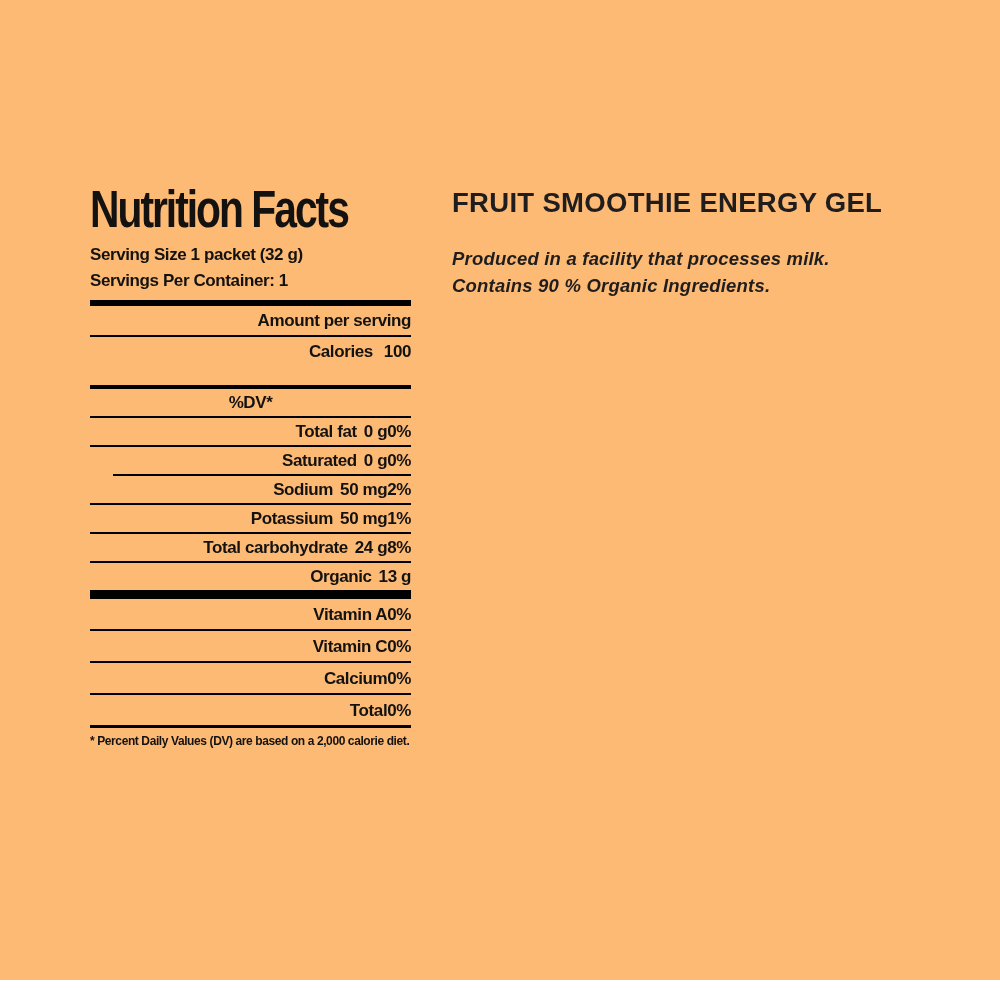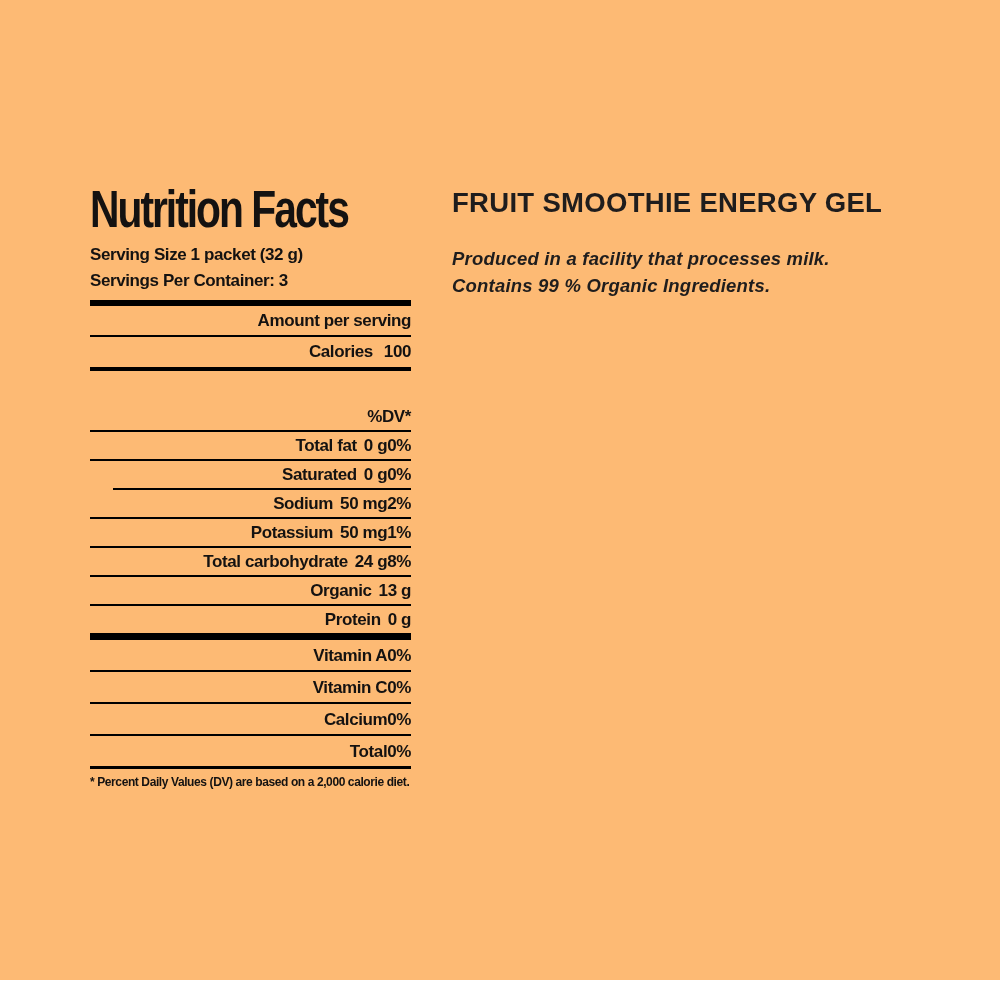--- a/index.html
+++ b/index.html
@@ -32,23 +32,23 @@
     display:flex; justify-content:flex-end; align-items:flex-end;
     font-size:17px; font-weight:bold; letter-spacing:-0.4px;
     padding:4px 0 3px 0; line-height:20px; white-space:nowrap;
   }
   .nf-row.indent { padding-left:22px; }
   .vit .nf-row { padding:6px 0 4px 0; }
   .nf-amount { margin-left:7px; }
   .nf-dv { text-align:right; }
 
   .amount-row { padding:5px 0 4px 0; }
-  .calories-row { padding:5px 0 5px 0;margin-left:29px; }
+  .calories-row { padding:5px 0 23px 0;margin-left:29px; }
   .cal-value { margin-left:11px; }
-  .dv-head-row { justify-content:flex-end; padding:4px 0 3px 0;margin-top:32px; }
+  .dv-head-row { justify-content:center; padding:4px 0 3px 0; }
 
   .nf-footnote {
     font-size:12px; font-weight:bold; letter-spacing:-0.4px;
     margin-top:6px; white-space:nowrap;
   }
 
   
   .right-col { position:absolute; left:452px; top:188px; width:460px; color:#1f1d1d; }
   .product-title {
     font-size:27.5px; font-weight:bold; letter-spacing:0.3px; line-height:30px; white-space:nowrap;
@@ -64,21 +64,21 @@
 </style>
 </head>
 <body>
 
 <div class="page">
 
   <div class="label-col">
     <div class="nf-title">Nutrition Facts</div>
 
     <div class="nf-serving">Serving Size 1 packet (32 g)</div>
-    <div class="nf-serving">Servings Per Container: 3</div>
+    <div class="nf-serving">Servings Per Container: 1</div>
 
     <div class="bar6"></div>
 
     <div class="nf-row amount-row">
       <span>Amount per serving</span>
     </div>
     <div class="hr"></div>
 
     <div class="nf-row calories-row">
       <span><span>Calories</span><span class="cal-value">100</span></span>
@@ -113,23 +113,20 @@
         <div class="hr"></div>
         <div class="nf-row">
           <span><span>Total carbohydrate</span><span class="nf-amount">24 g</span></span>
           <span class="nf-dv">8%</span>
         </div>
         <div class="hr"></div>
         <div class="nf-row indent">
           <span><span>Organic</span><span class="nf-amount">13 g</span></span>
         </div>
         <div class="hr"></div>
-        <div class="nf-row">
-          <span><span>Protein</span><span class="nf-amount">0 g</span></span>
-        </div>
       </div>
 
     <div class="bar7"></div>
 
     <div class="vit">
         <div class="nf-row">
           <span><span>Vitamin A</span></span>
           <span class="nf-dv">0%</span>
         </div>
         <div class="hr"></div>
@@ -152,17 +149,17 @@
 
     <div class="nf-footnote">* Percent Daily Values (DV) are based on a 2,000 calorie diet.</div>
   </div>
 
   <div class="right-col">
     <div class="product-title">FRUIT SMOOTHIE ENERGY GEL</div>
 
 
     <p class="allergen">
       <span>Produced in a facility that processes milk.</span><br>
-      <span>Contains 99 % Organic Ingredients.</span>
+      <span>Contains 90 % Organic Ingredients.</span>
     </p>
   </div>
 
 </div>
 
 </body></html>

